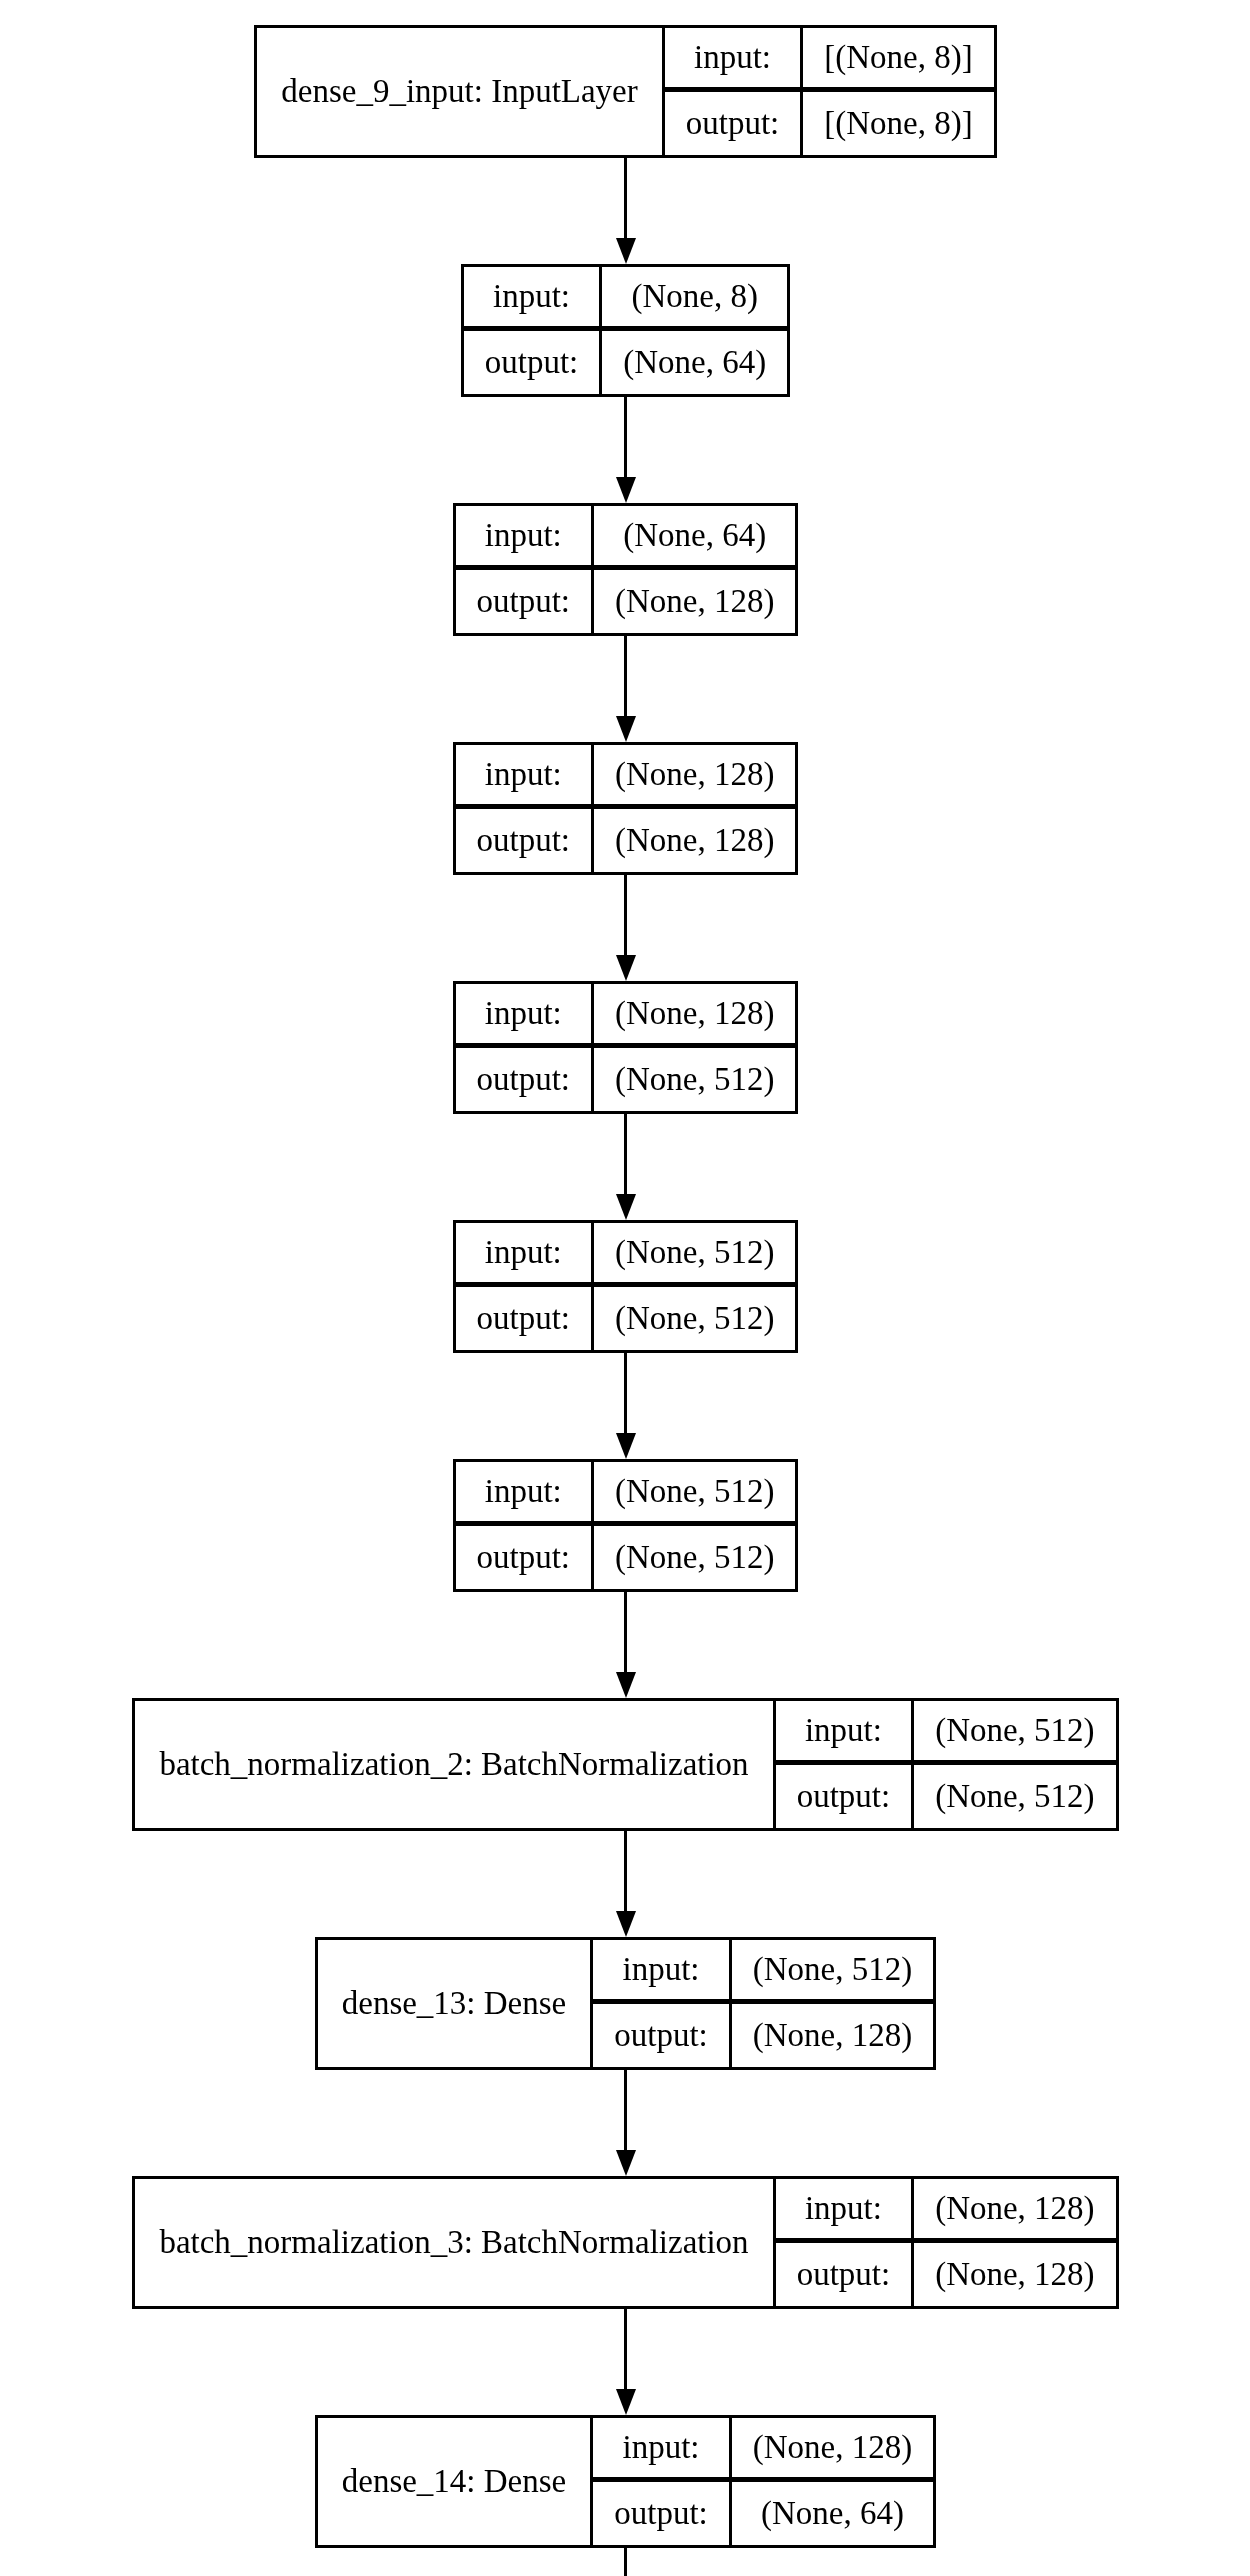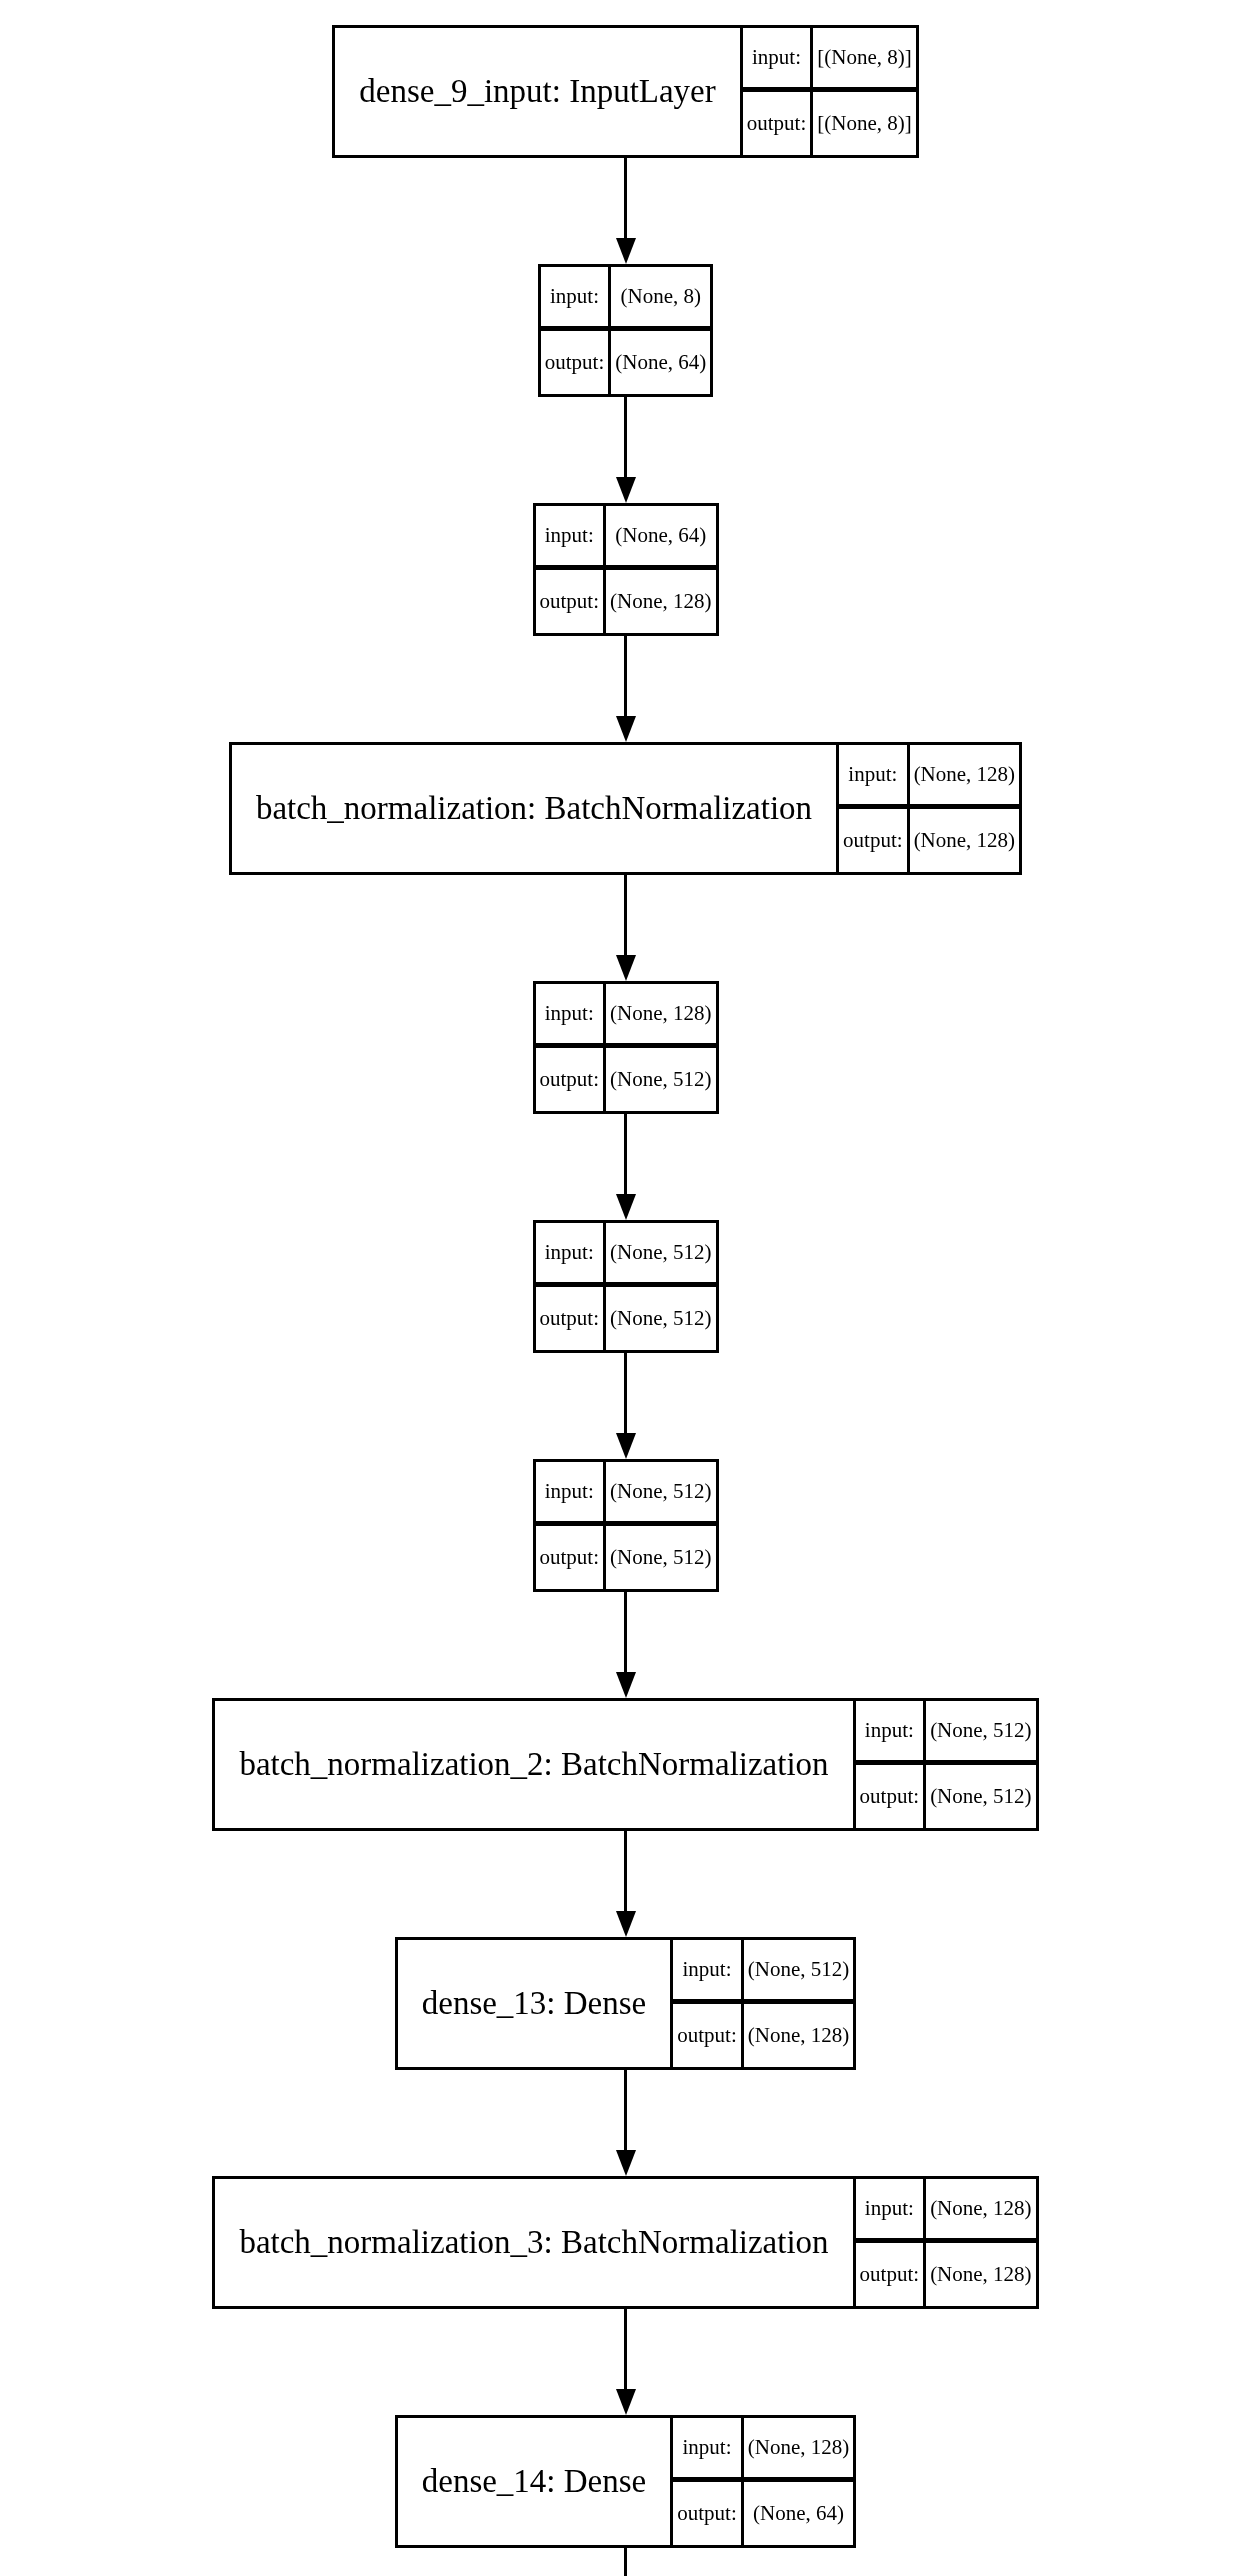--- a/index.html
+++ b/index.html
@@ -42,22 +42,22 @@
   .io-grid {
     display: grid;
     grid-template-columns: max-content max-content;
     grid-auto-rows: 1fr;
     height: 100%;
   }
   .cell {
     display: flex;
     align-items: center;
     justify-content: center;
-    padding: 0 4px;
-    font-size: 21px;
+    padding: 0 21px;
+    font-size: 33px;
     white-space: nowrap;
   }
   .cell.label { border-right: 3.1px solid #000000; }
   .cell.r1 { border-bottom: 5.7px solid #000000; }
   .connector {
     display: flex;
     flex-direction: column;
     align-items: center;
     height: 106px;
     flex: 0 0 auto;
@@ -117,21 +117,20 @@
       <div class="cell value r2">(None, 128)</div>
     </div>
   </div>
 
   <div class="connector">
     <div class="line"></div>
     <div class="head"></div>
   </div>
 
   <div class="node">
-    <div class="name-cell">batch_normalization: BatchNormalization</div>
     <div class="io-grid">
       <div class="cell label r1">input:</div>
       <div class="cell value r1">(None, 128)</div>
       <div class="cell label r2">output:</div>
       <div class="cell value r2">(None, 128)</div>
     </div>
   </div>
 
   <div class="connector">
     <div class="line"></div>

